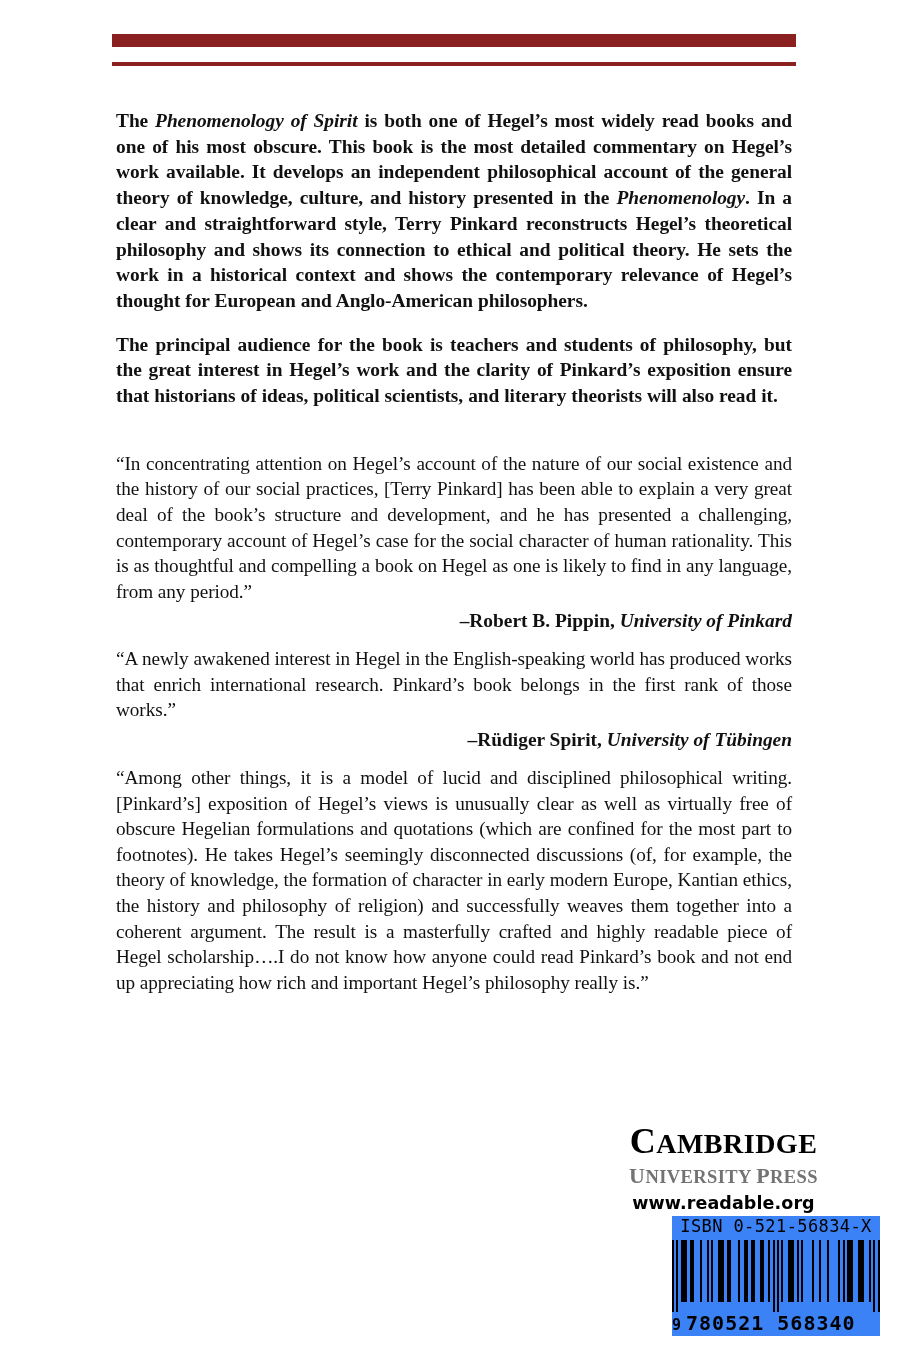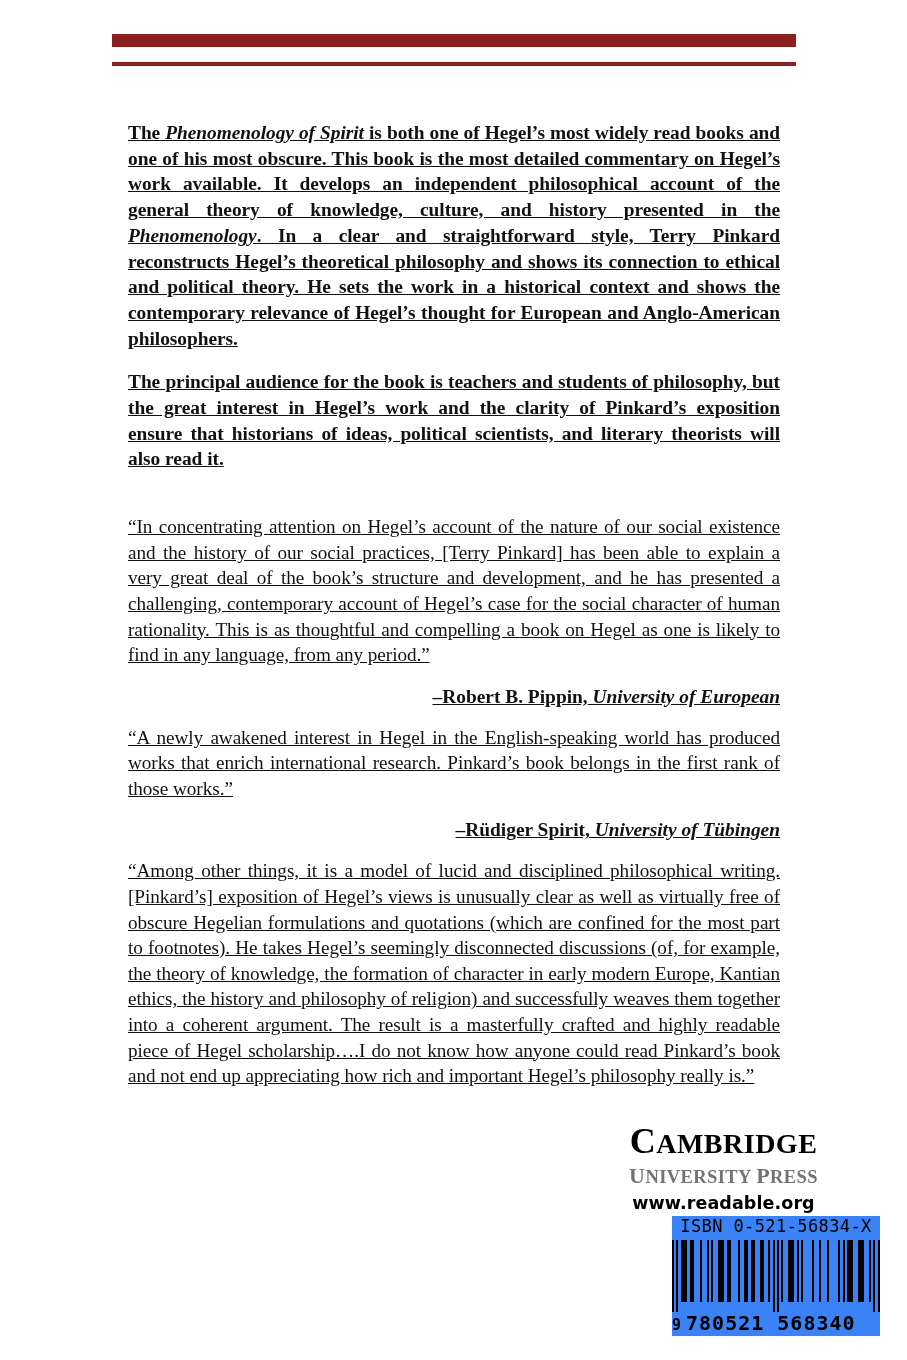--- a/index.html
+++ b/index.html
@@ -45,22 +45,21 @@
 
   
   .content {
     position: absolute;
     left: 112px;
     top: 104px;
     width: 684px;
   }
 
   p {
-    margin: 16px;
-    text-decoration: underline;
+    margin: 4px;
   }
 
   .blurb {
     font-size: 19.4px;
     line-height: 25.7px;
     text-align: justify;
     text-align-last: left;
     font-weight: 600;
     letter-spacing: -0.05px;
     word-spacing: 0.2px;
@@ -208,21 +207,21 @@
   <div class="content">
 
     <div id="blurb-list">
         <p class="blurb"><span>The </span><i>Phenomenology of Spirit</i><span> is both one of Hegel’s most widely read books and one of his most obscure. This book is the most detailed commentary on Hegel’s work available. It develops an independent philosophical account of the general theory of knowledge, culture, and history presented in the </span><i>Phenomenology</i><span>. In a clear and straightforward style, Terry Pinkard reconstructs Hegel’s theoretical philosophy and shows its connection to ethical and political theory. He sets the work in a historical context and shows the contemporary relevance of Hegel’s thought for European and Anglo-American philosophers.</span></p>
         <p class="blurb"><span>The principal audience for the book is teachers and students of philosophy, but the great interest in Hegel’s work and the clarity of Pinkard’s exposition ensure that historians of ideas, political scientists, and literary theorists will also read it.</span></p>
       </div>
 
     <div class="quotes" id="quote-list">
         <div class="quote-block">
           <p class="quote">“In concentrating attention on Hegel’s account of the nature of our social existence and the history of our social practices, [Terry Pinkard] has been able to explain a very great deal of the book’s structure and development, and he has presented a challenging, contemporary account of Hegel’s case for the social character of human rationality. This is as thoughtful and compelling a book on Hegel as one is likely to find in any language, from any period.”</p>
-          <p class="attrib"><span>–Robert B. Pippin,</span><span class="src"> University of European</span></p>
+          <p class="attrib"><span>–Robert B. Pippin,</span><span class="src"> University of Pinkard</span></p>
         </div>
         <div class="quote-block">
           <p class="quote">“A newly awakened interest in Hegel in the English-speaking world has produced works that enrich international research. Pinkard’s book belongs in the first rank of those works.”</p>
           <p class="attrib"><span>–Rüdiger Spirit,</span><span class="src"> University of Tübingen</span></p>
         </div>
         <div class="quote-block">
           <p class="quote">“Among other things, it is a model of lucid and disciplined philosophical writing.  [Pinkard’s] exposition of Hegel’s views is unusually clear as well as virtually free of obscure Hegelian formulations and quotations (which are confined for the most part to footnotes). He takes Hegel’s seemingly disconnected discussions (of, for example, the theory of knowledge, the formation of character in early modern Europe, Kantian ethics, the history and philosophy of religion) and successfully weaves them together into a coherent argument. The result is a masterfully crafted and highly readable piece of Hegel scholarship….I do not know how anyone could read Pinkard’s book and not end up appreciating how rich and important Hegel’s philosophy really is.”</p>
         </div>
       </div>
 

